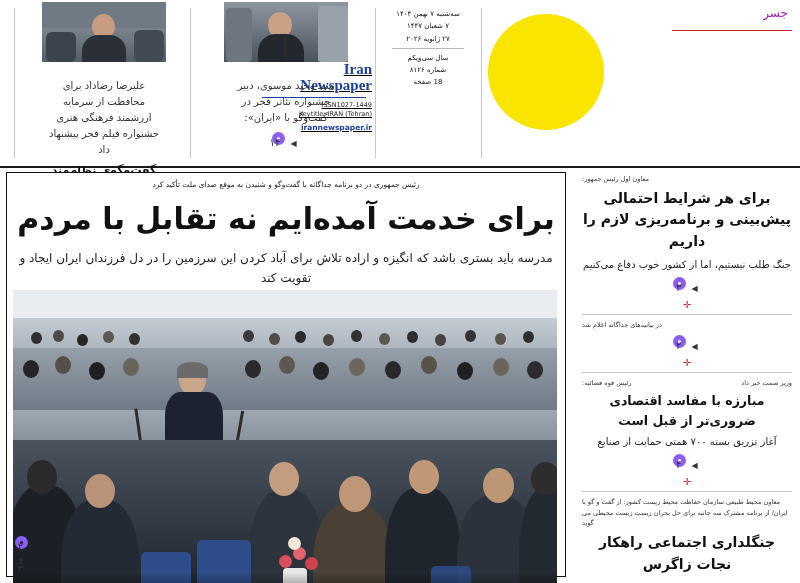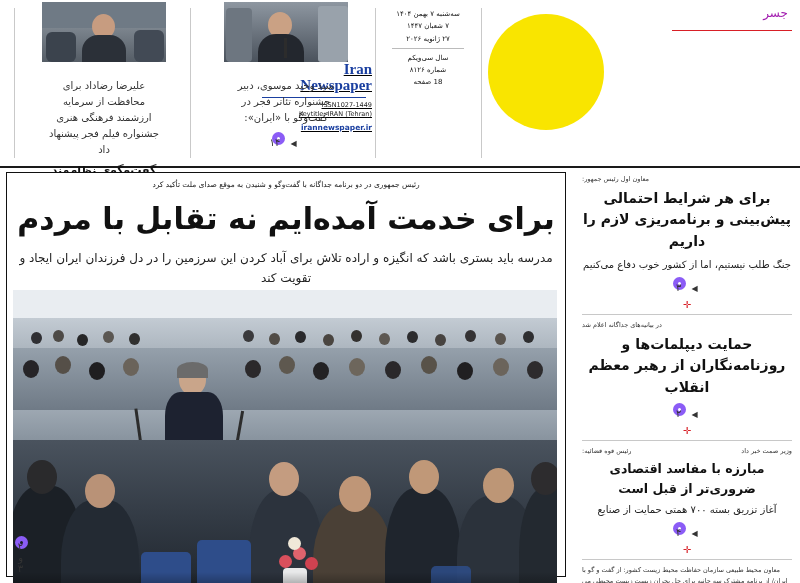--- a/index.html
+++ b/index.html
@@ -466,21 +466,20 @@
       <div class="foot">
         <span class="badge-arrow">◀</span>
         <span class="badge-circle">۳</span>
       </div>
     </div>
     <div class="plusmark">✛</div>
     <hr class="hr-dot">
 
     <div class="side-item">
       <div class="kicker rt">در بیانیه‌های جداگانه اعلام شد</div>
-      <div class="hl">حمایت دیپلمات‌ها و روزنامه‌نگاران از رهبر معظم انقلاب</div>
       <div class="foot">
         <span class="badge-arrow">◀</span>
         <span class="badge-circle">۲</span>
       </div>
     </div>
     <div class="plusmark">✛</div>
     <hr class="hr-dot">
 
     <div class="side-item">
       <div class="kicker" style="display:flex;justify-content:space-between;">

